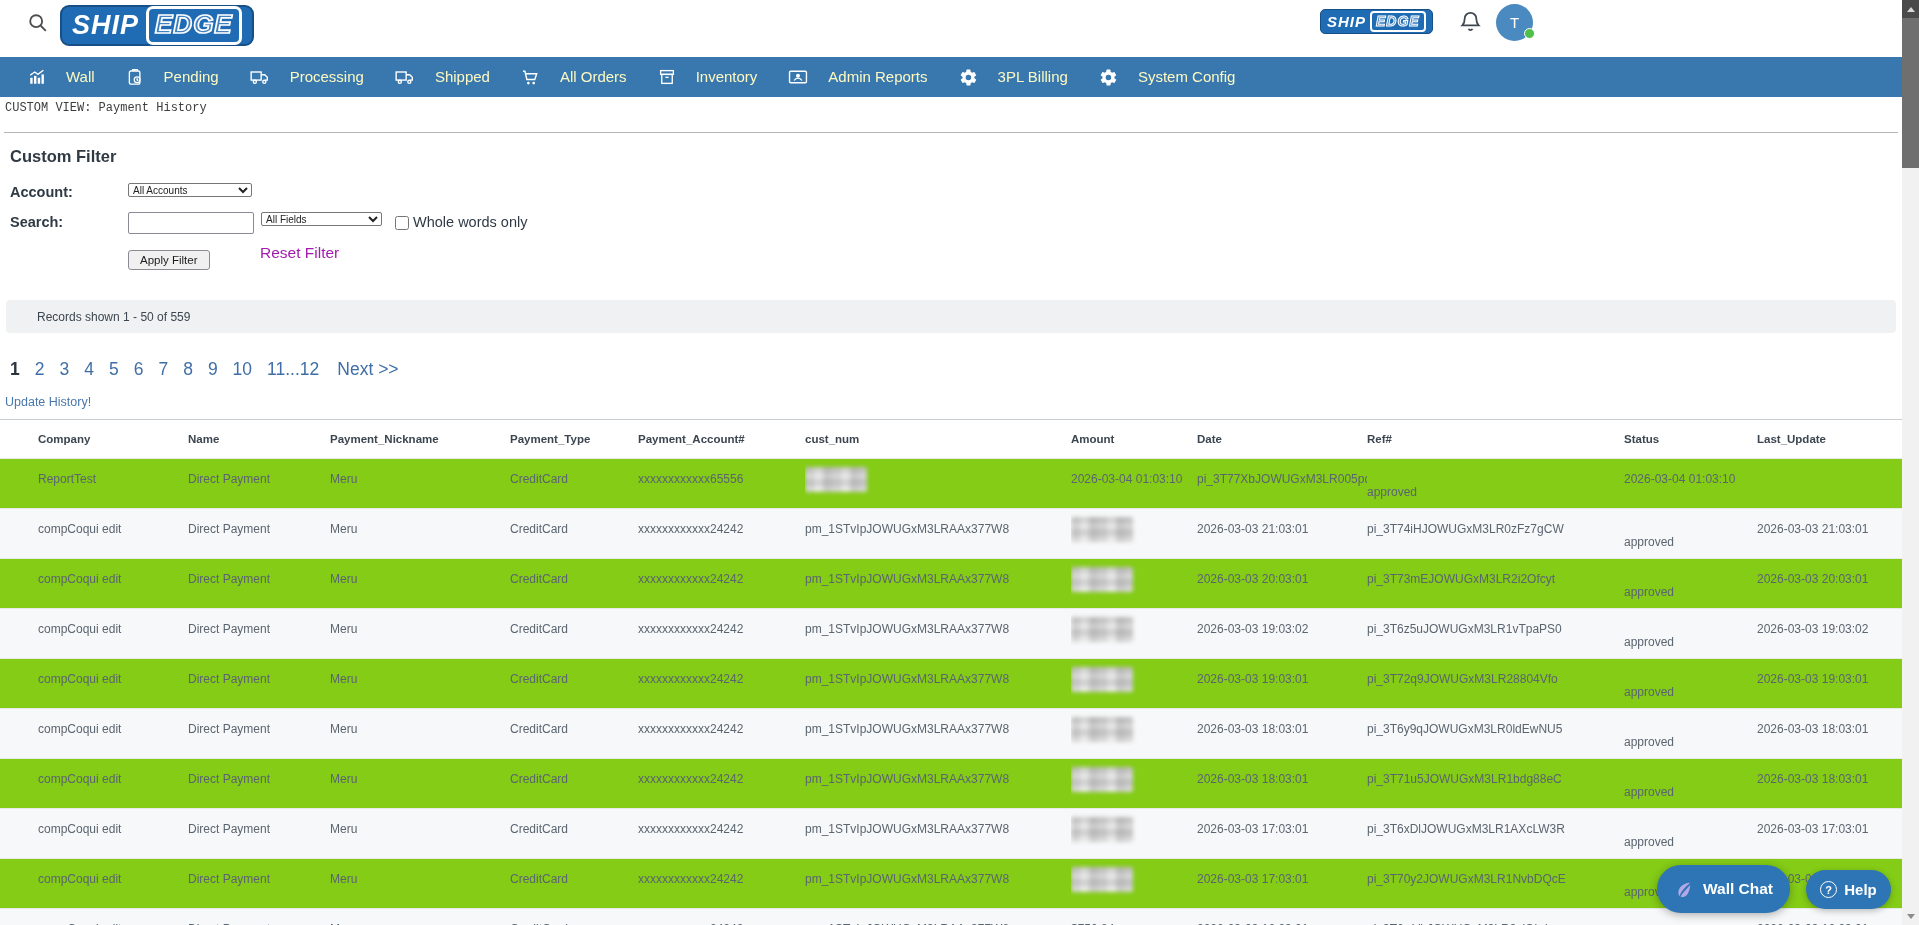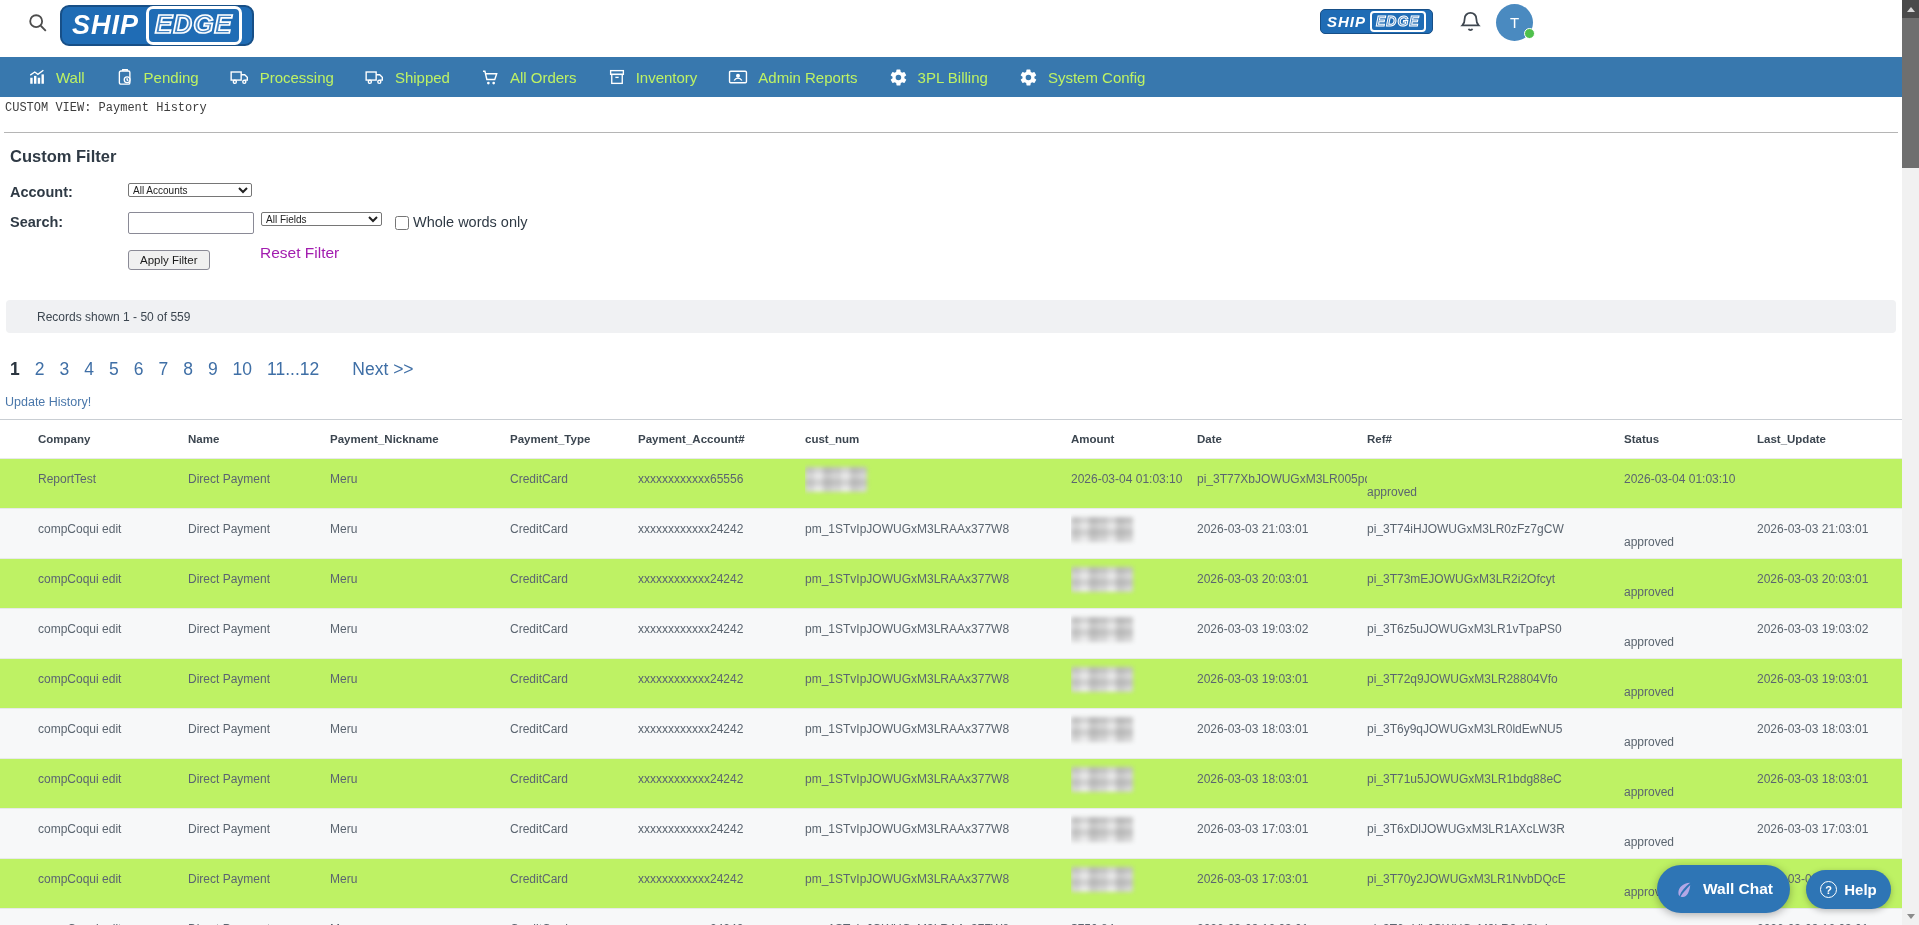--- a/index.html
+++ b/index.html
@@ -23,21 +23,21 @@
   .bell { position:absolute; left:1458px; top:9px; width:25px; height:28px; cursor:pointer; }
   .avatar { position:absolute; left:1496px; top:4px; width:37px; height:37px; border-radius:50%;
             background:#4a8ac0; color:#fff; font-size:15px; display:flex; align-items:center;
             justify-content:center; cursor:pointer; }
   .avatar .dot { position:absolute; right:-2px; bottom:2px; width:11px; height:11px; border-radius:50%;
                  background:#4fc04c; border:1px solid #fff; }
 
   
   .navbar { position:absolute; top:57px; left:0; width:1902px; height:40px; background:#3878ae;
             display:flex; align-items:center; padding-left:28px; gap:31px; }
-  .nav-item { display:flex; align-items:center; gap:10px; color:#bef264; font-size:15px; cursor:pointer; white-space:nowrap; }
+  .nav-item { display:flex; gap:20px; color:#fef9c3; font-size:15px; cursor:pointer; white-space:nowrap; }
   .nav-item svg { display:block; }
 
   
   .custom-view { position:absolute; top:101px; left:5px; font-family:"Liberation Mono","DejaVu Sans Mono",monospace;
                  font-size:12px; color:#3d3d3d; }
   .divider1 { position:absolute; top:132px; left:4px; width:1894px; border-top:1px solid #b5b5b5; }
 
   
   .filter-title { position:absolute; top:147px; left:10px; font-size:16.5px; font-weight:bold; color:#2f3a45; }
   .flabel { position:absolute; left:10px; font-size:14.5px; font-weight:bold; color:#2f3a45; }
@@ -54,30 +54,30 @@
   .reset-link { position:absolute; top:244px; left:260px; font-size:15.5px; color:#a21caf; cursor:pointer; }
 
   
   .records-bar { position:absolute; top:300px; left:6px; width:1890px; height:33px; background:#f0f1f3;
                  border-radius:4px; display:flex; align-items:center; }
   .records-text { margin-left:31px; font-size:12px; color:#3c4650; }
   .pagination { position:absolute; top:359px; left:10px; display:flex; align-items:baseline; gap:15px;
                 font-size:17.5px; color:#3f6fa6; }
   .page { cursor:pointer; }
   .page.current { color:#2b3540; font-weight:bold; cursor:default; }
-  .next-link { margin-left:18px; cursor:pointer; }
+  .next-link { margin-left:3px; cursor:pointer; }
   .update-link { position:absolute; top:395px; left:5px; font-size:12.5px; color:#4a77aa; cursor:pointer; }
 
   
   .ptable { position:absolute; top:419px; left:0; width:1902px; border-top:1px solid #c9ced3; }
   .tgrid { display:grid; grid-template-columns:188px 142px 180px 128px 167px 266px 126px 170px 257px 133px 1fr; }
   .thead { height:39px; align-items:center; border-bottom:1px solid #e7e9eb; background:#fff; }
   .th { font-size:11.5px; font-weight:bold; color:#3c4650; white-space:nowrap; }
   .th:first-child, .td:first-child { padding-left:38px; }
-  .trow { height:50px; border-bottom:1px solid #e7e9eb; background:#bef264; }
+  .trow { height:50px; border-bottom:1px solid #e7e9eb; background:#84cc16; }
   .trow.alt { background:#f7f8f9; }
   .td { font-size:12px; color:#5b6570; padding-top:13px; white-space:nowrap; overflow:hidden; }
   .td.status-cell { padding-top:26px; }
   .redacted { width:62px; height:25px; margin-top:-5px; border-radius:2px; filter:blur(2px);
               background-image:
                 repeating-linear-gradient(90deg,#d6d6d6 0 9px,#e8e8e8 9px 18px,#cccccc 18px 27px),
                 repeating-linear-gradient(0deg, rgba(255,255,255,.55) 0 6px, rgba(120,120,120,.18) 6px 13px);
               background-blend-mode:multiply; }
 
   

